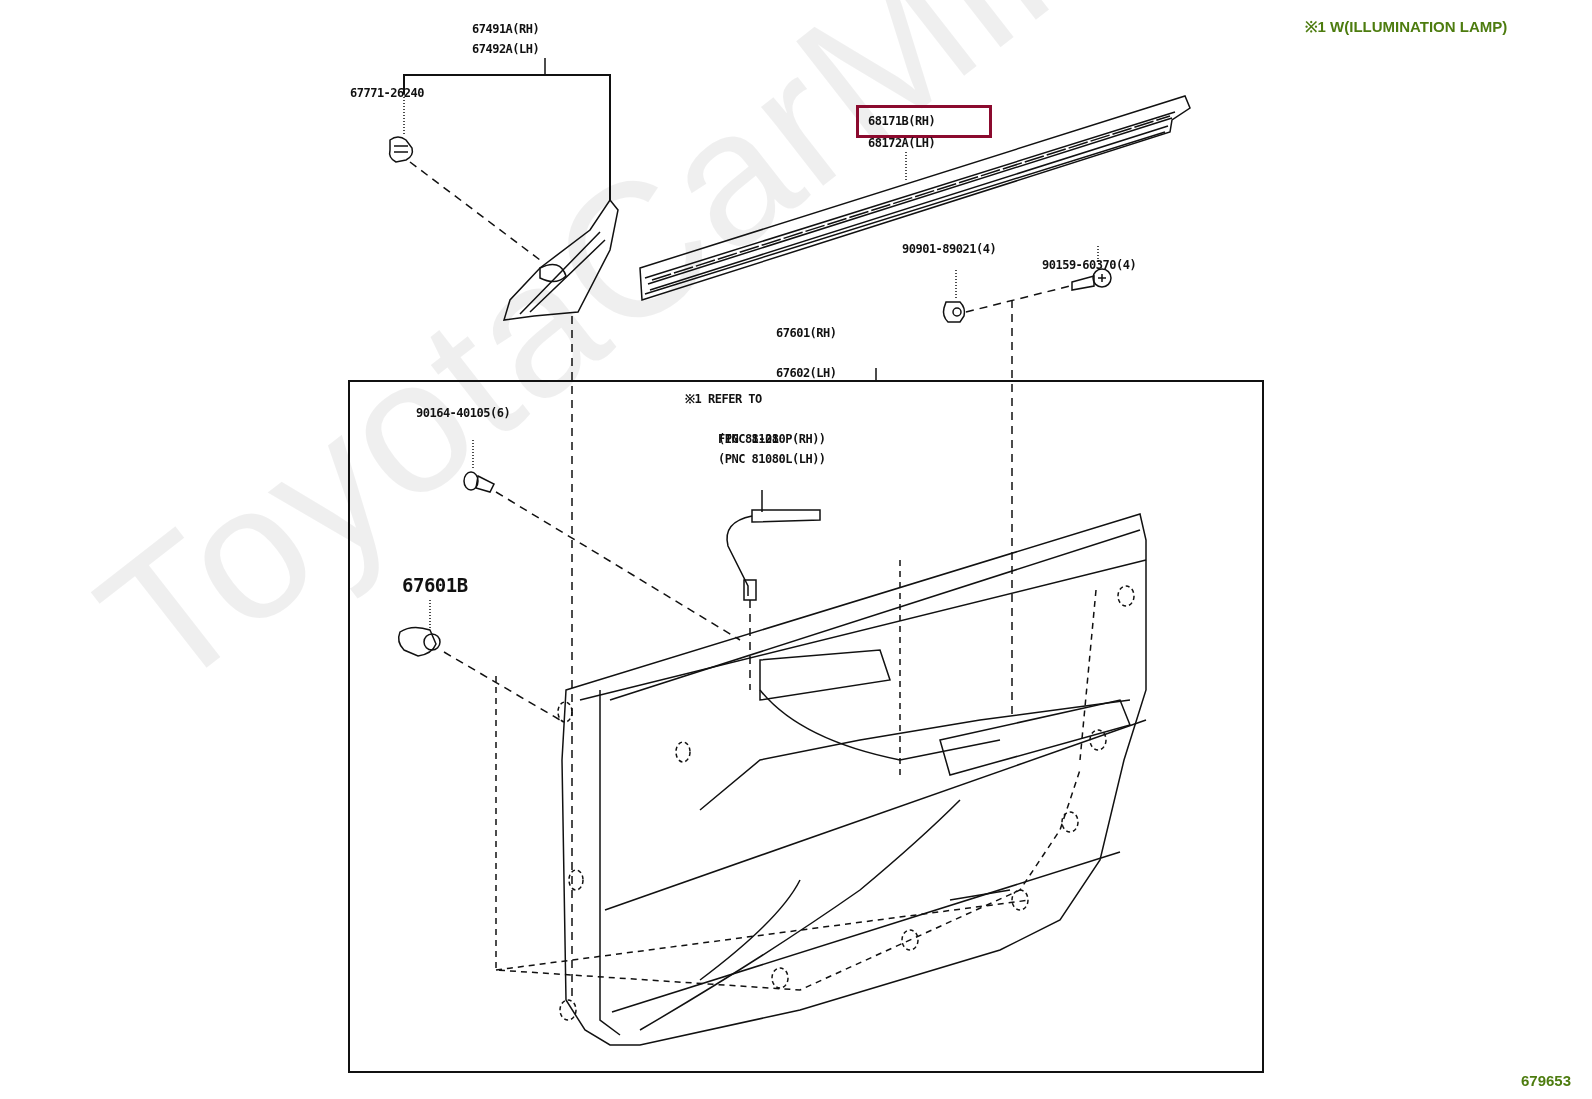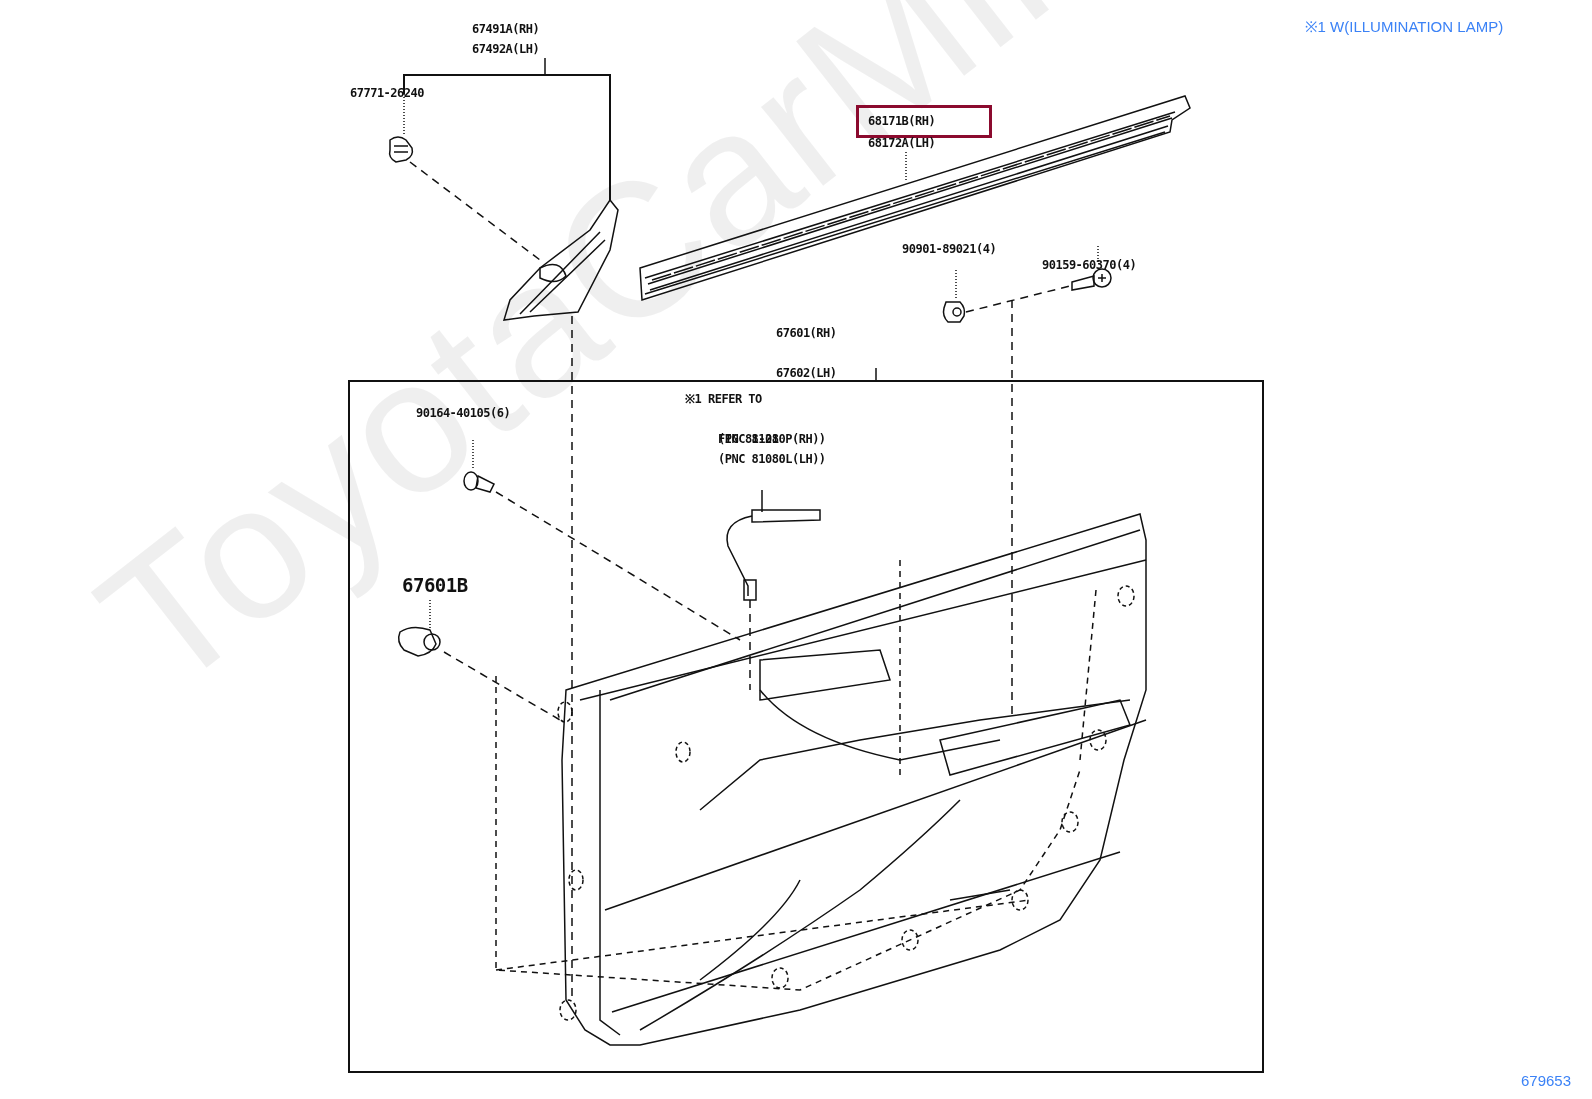--- a/index.html
+++ b/index.html
@@ -1,21 +1,21 @@
 <!DOCTYPE html>
 <html><head>
 <meta charset="utf-8">
 <style>
   html, body { margin:0; padding:0; background:#ffffff; }
   body { width:1592px; height:1099px; position:relative; overflow:hidden;
          font-family:"DejaVu Sans Mono", monospace; color:#000; }
   .diagram { position:absolute; left:0; top:0; width:1592px; height:1099px; }
   .lbl { position:absolute; font-family:"DejaVu Sans Mono", monospace; font-size:12px;
          line-height:19px; letter-spacing:-0.5px; white-space:pre; color:#111; font-weight:bold;}
-  .note { position:absolute; font-family:"Liberation Sans", sans-serif; font-size:15px; color:#3b82f6; white-space:pre; }
+  .note { position:absolute; font-family:"Liberation Sans", sans-serif; font-size:15px; color:#4d7c0f; white-space:pre;font-weight:bold; }
   .highlight { position:absolute; border:3px solid #8b0a2e; box-sizing:border-box; }
   .watermark { position:absolute; left:60px; top:560px; font-family:"Liberation Sans", sans-serif;
                font-size:190px; color:#000; opacity:0.06; transform:rotate(-38deg);
                transform-origin:left top; white-space:nowrap; letter-spacing:2px; pointer-events:none; }
 </style>
 </head>
 <body>
 
 <div class="diagram">
 

